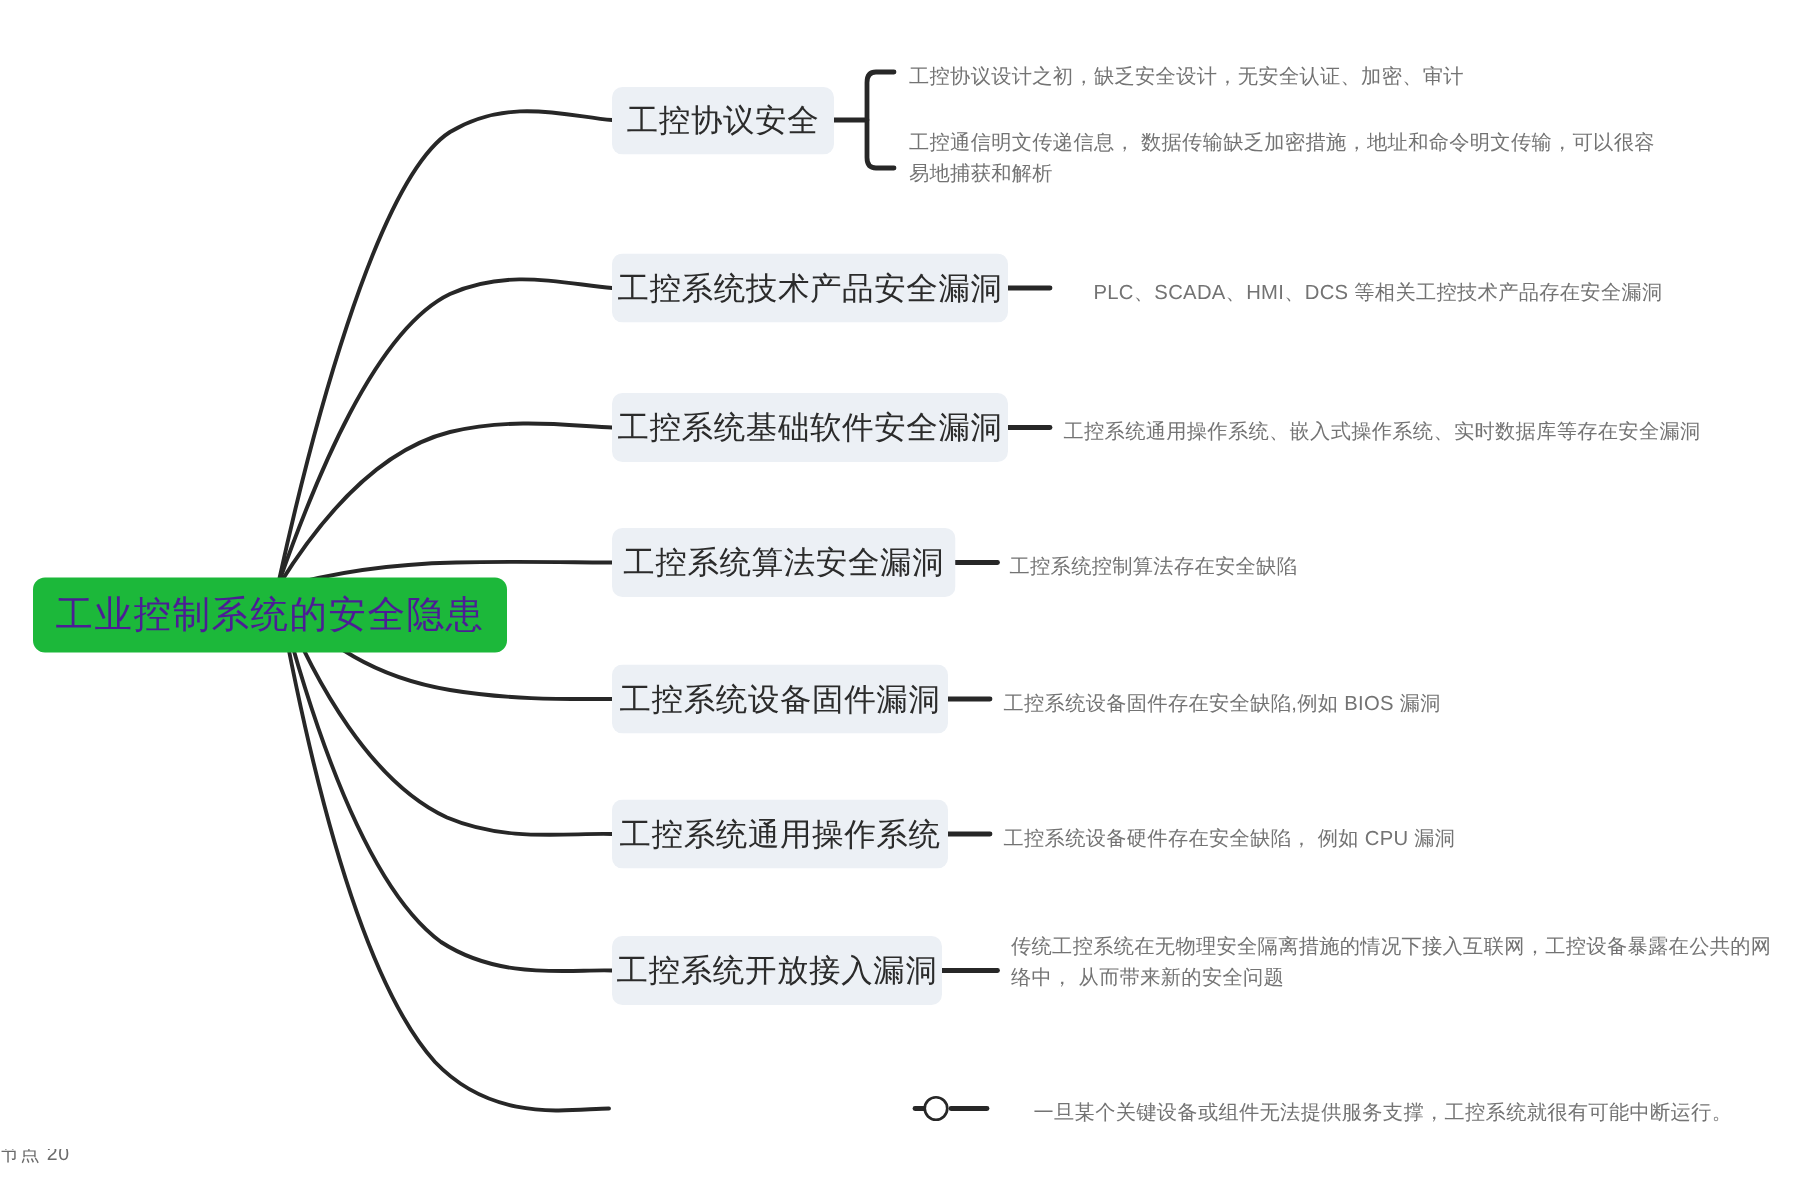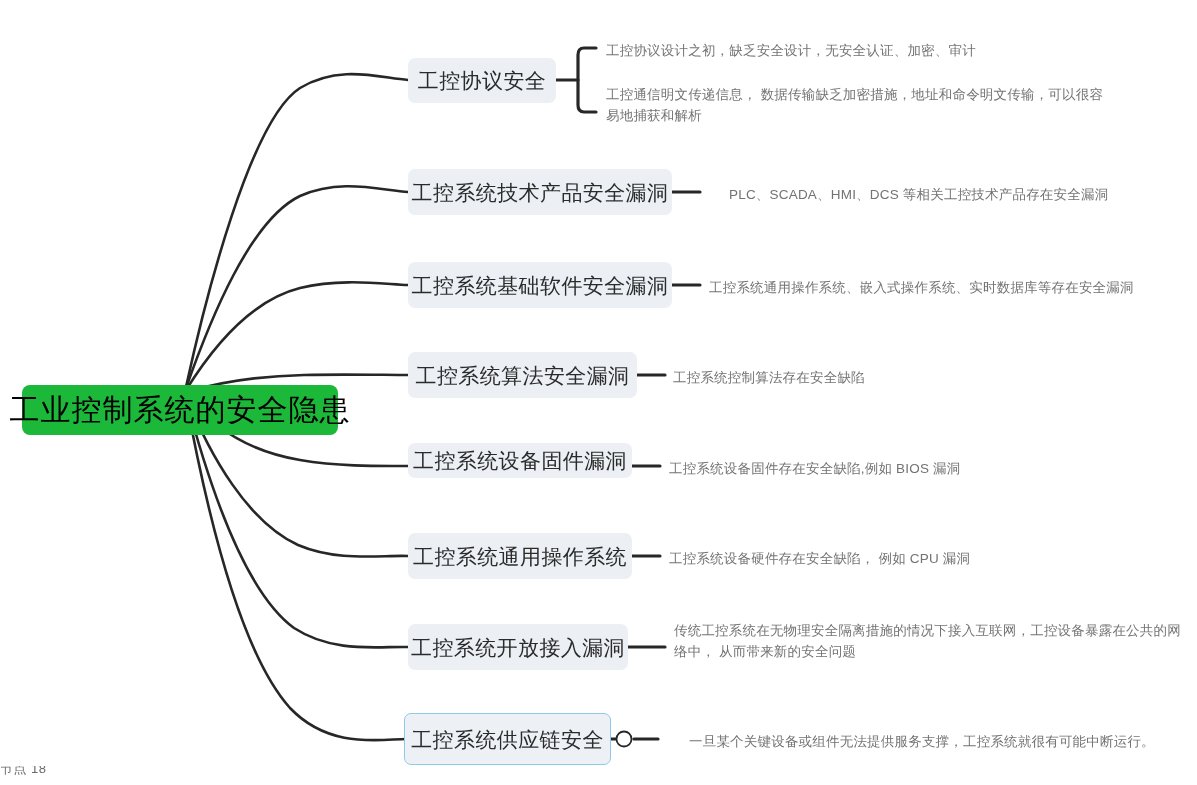--- a/index.html
+++ b/index.html
@@ -57,22 +57,22 @@
     height: 50px;
     background: #1CB83A;
     border-radius: 8px;
     display: flex;
     align-items: center;
     justify-content: center;
     box-sizing: border-box;
     z-index: 5;
   }
   .root-node .root-label {
-    color: #000000;
-    font-size: 30px;
+    color: #4c1d95;
+    font-size: 25px;
     letter-spacing: 1px;
     line-height: 1;
     white-space: nowrap;
   }
 
   
   .branch-node {
     position: absolute;
     background: #ECF0F5;
     border-radius: 7px;
@@ -184,51 +184,48 @@
   </div>
 
   <div class="branch-node" style="left:408px;top:262px;width:264px;height:46px;">
     <span class="branch-label">工控系统基础软件安全漏洞</span>
   </div>
 
   <div class="branch-node" style="left:408px;top:352px;width:229px;height:46px;">
     <span class="branch-label">工控系统算法安全漏洞</span>
   </div>
 
-  <div class="branch-node" style="left:408px;top:443px;width:224px;height:35px;">
+  <div class="branch-node" style="left:408px;top:443px;width:224px;height:46px;">
     <span class="branch-label">工控系统设备固件漏洞</span>
   </div>
 
   <div class="branch-node" style="left:408px;top:533px;width:224px;height:46px;">
     <span class="branch-label">工控系统通用操作系统</span>
   </div>
 
   <div class="branch-node" style="left:408px;top:624px;width:220px;height:46px;">
     <span class="branch-label">工控系统开放接入漏洞</span>
   </div>
 
-  <div class="branch-node selected" style="left:404px;top:713px;width:207px;height:52px;">
-    <span class="branch-label">工控系统供应链安全</span>
-  </div>
 
   <div class="leaf-text" style="left:606px;top:40px;width:500px;">工控协议设计之初，缺乏安全设计，无安全认证、加密、审计</div>
 
   <div class="leaf-text" style="left:606px;top:84px;width:500px;">工控通信明文传递信息， 数据传输缺乏加密措施，地址和命令明文传输，可以很容易地捕获和解析</div>
 
   <div class="leaf-text" style="left:709px;top:184px;width:480px;margin-left:20px;">PLC、SCADA、HMI、DCS 等相关工控技术产品存在安全漏洞</div>
 
   <div class="leaf-text" style="left:709px;top:277px;width:480px;">工控系统通用操作系统、嵌入式操作系统、实时数据库等存在安全漏洞</div>
 
   <div class="leaf-text" style="left:673px;top:367px;width:420px;">工控系统控制算法存在安全缺陷</div>
 
   <div class="leaf-text" style="left:669px;top:458px;width:420px;">工控系统设备固件存在安全缺陷,例如 BIOS 漏洞</div>
 
   <div class="leaf-text" style="left:669px;top:548px;width:420px;">工控系统设备硬件存在安全缺陷， 例如 CPU 漏洞</div>
 
   <div class="leaf-text" style="left:674px;top:620px;width:510px;">传统工控系统在无物理安全隔离措施的情况下接入互联网，工控设备暴露在公共的网络中， 从而带来新的安全问题</div>
 
   <div class="leaf-text" style="left:662px;top:731px;width:530px;margin-left:27px;">一旦某个关键设备或组件无法提供服务支撑，工控系统就很有可能中断运行。</div>
 
   <div class="status-fragment">
-    <span>节点 18</span>
+    <span>节点 20</span>
   </div>
 
 </div>
 
 </body></html>

